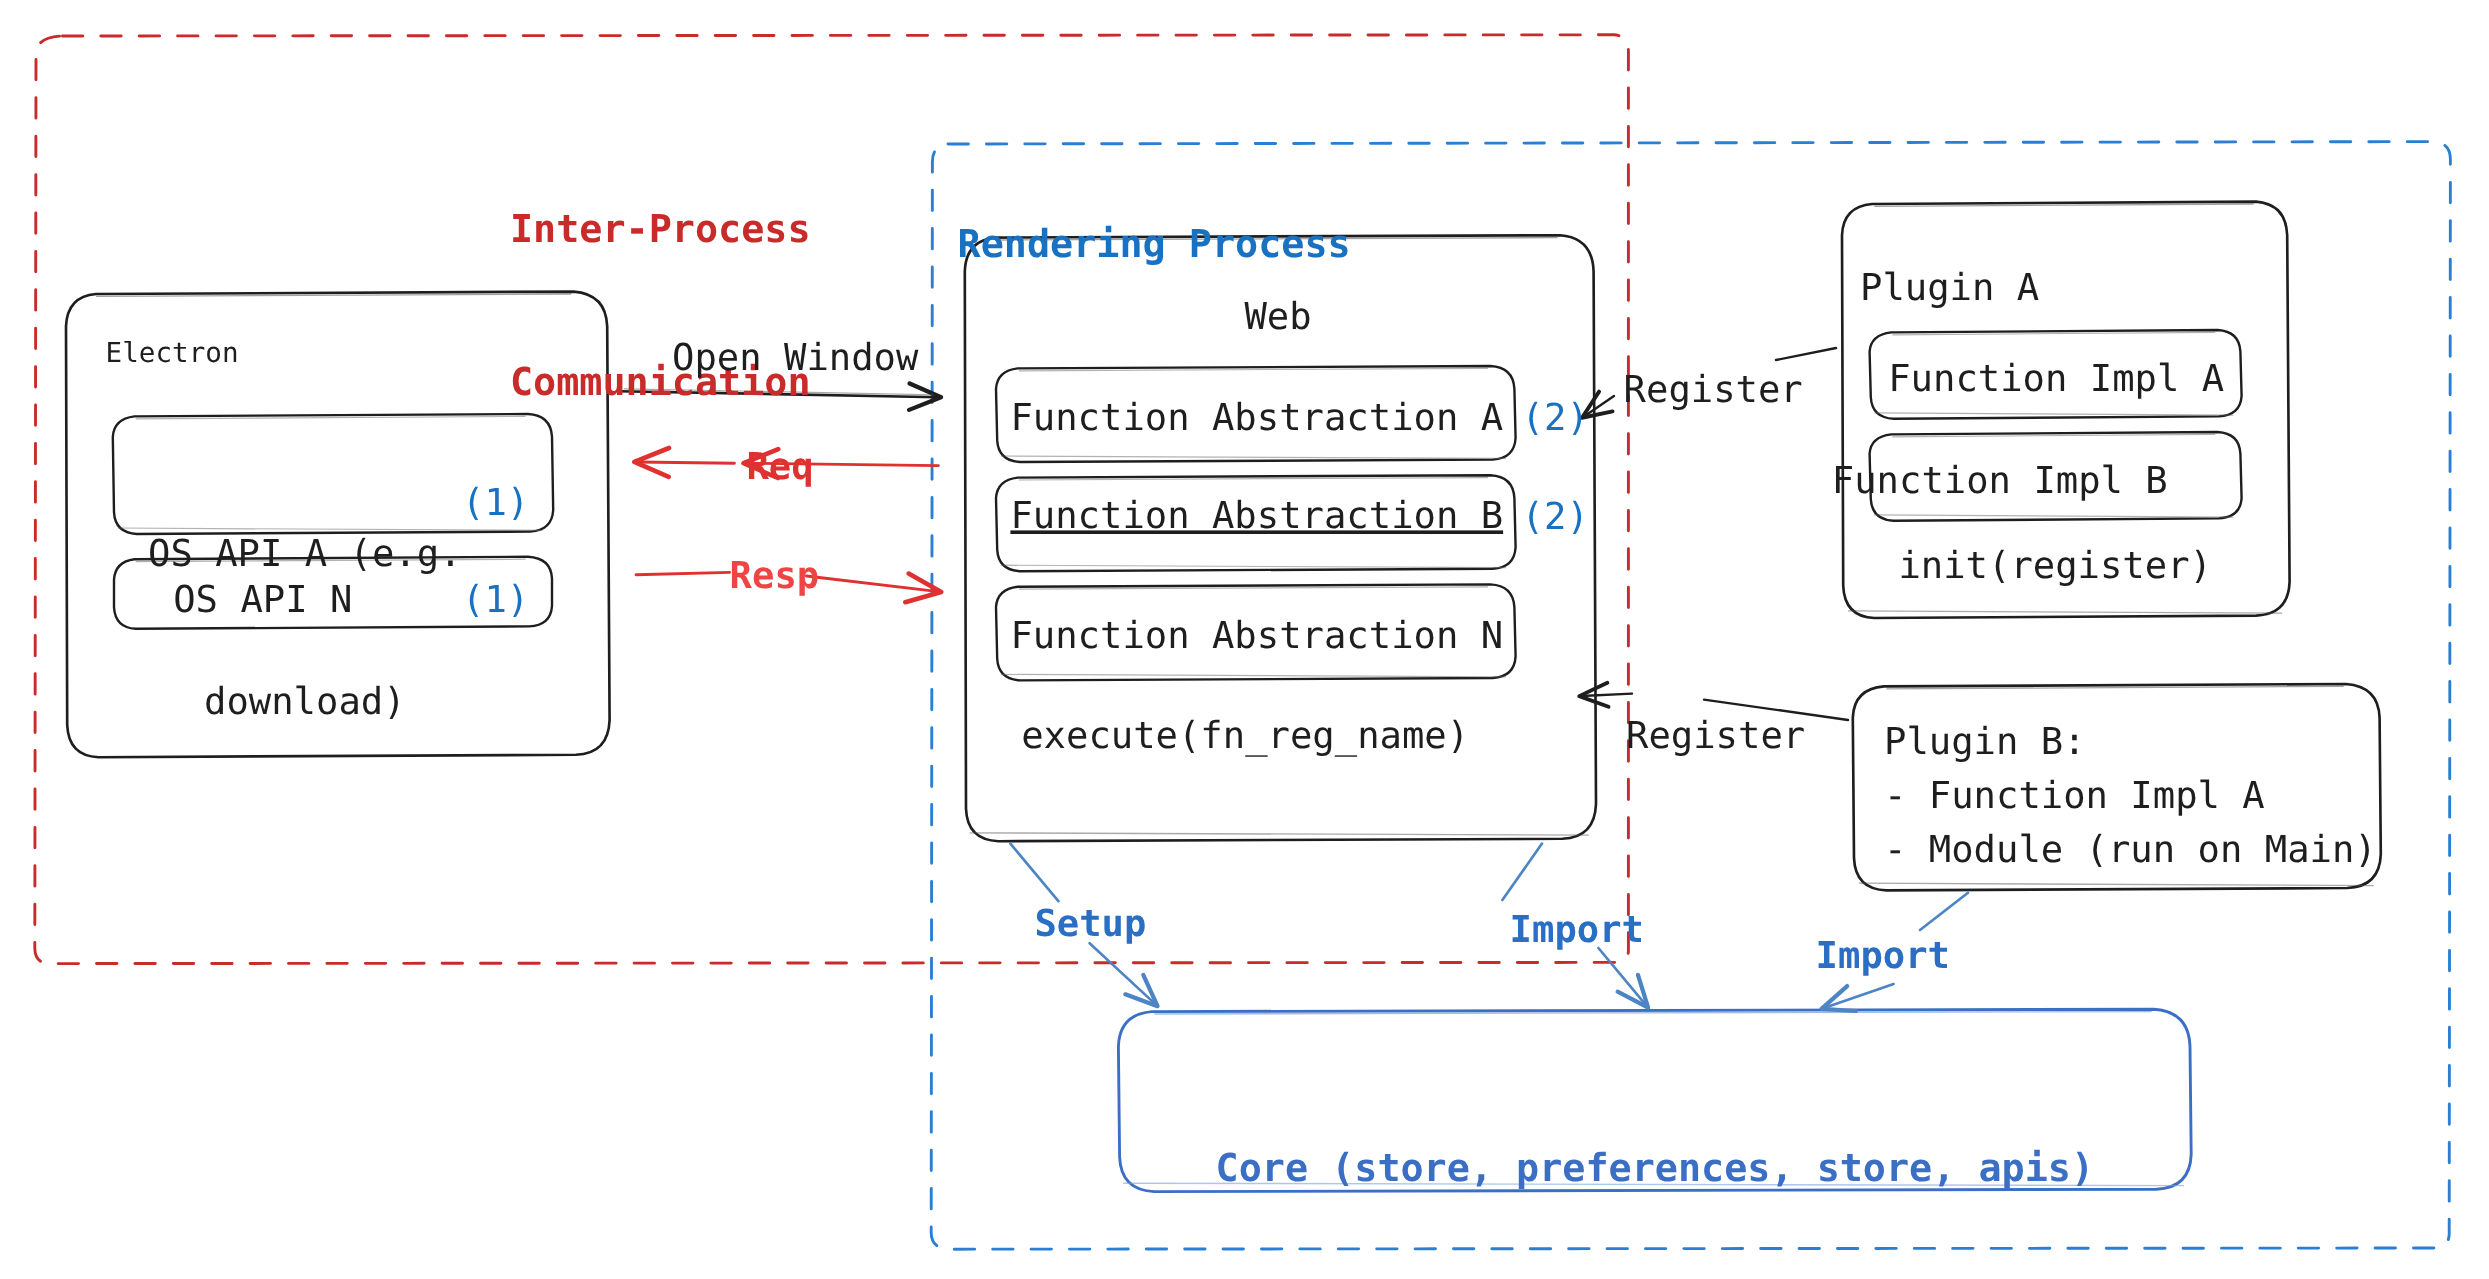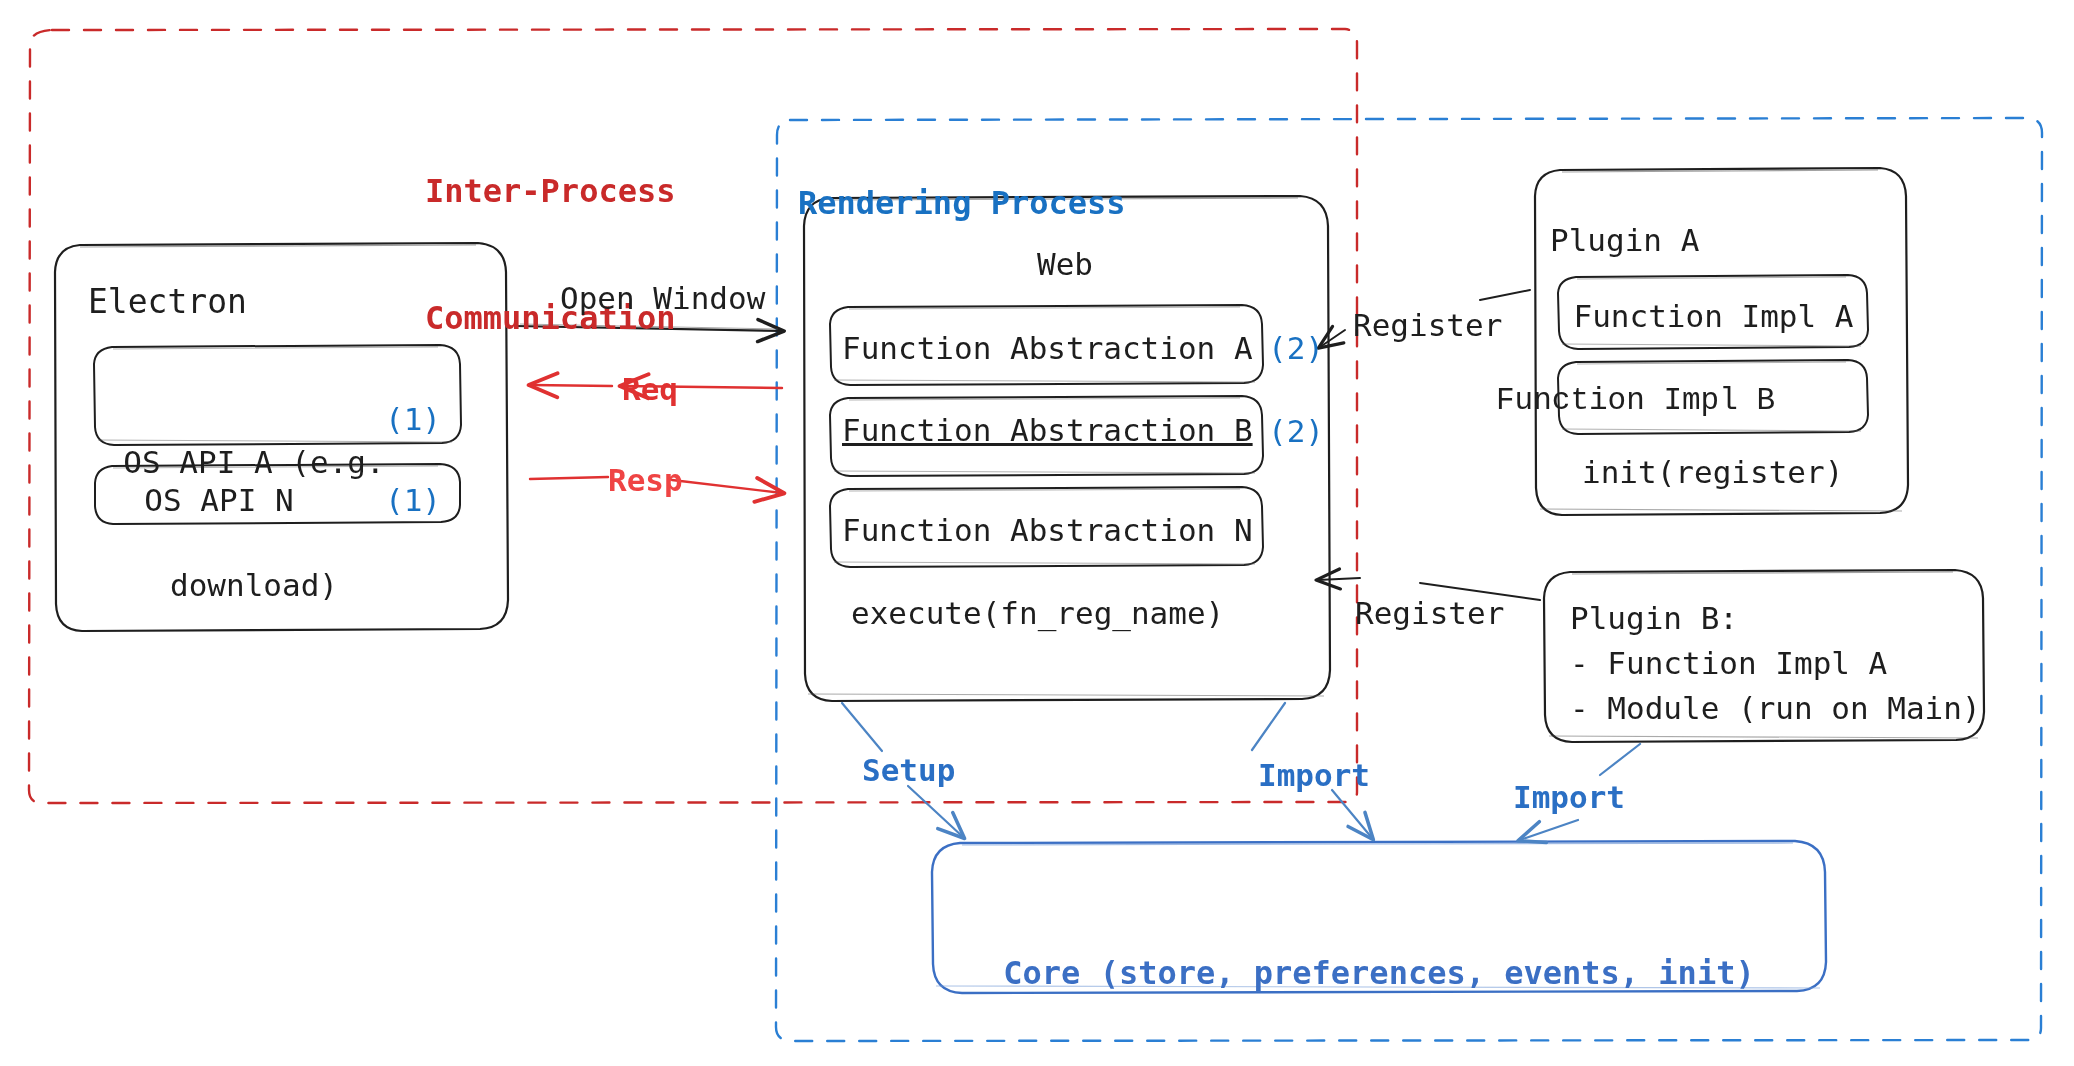--- a/index.html
+++ b/index.html
@@ -31,21 +31,21 @@
     white-space: pre;
     line-height: 1.32;
     color: #1e1e1e;
   }
   .t-dark   { color: #1e1e1e; }
   .t-red    { color: #c92a2a; }
   .t-blue   { color: #1971c2; }
   .t-accent { color: #1971c2; }
   .s31 { font-size: 31px; }
   .s32 { font-size: 32px; }
-  .s33 { font-size: 33px; }
+  .s33 { font-size: 23px; }
   .bold { font-weight: 700; }
   .ctr { text-align: center; }
 </style>
 </head>
 <body>
 
 <div id="diagram">
 
   <svg class="layer" viewBox="0 0 2074 1066">
     <defs>
@@ -211,29 +211,29 @@
 
   <div class="lbl s31 t-dark ctr" style="left:842px; top:410px; width:410px;text-decoration:underline;">Function Abstraction B</div>
   <div class="lbl s31 t-accent" style="left:1268px; top:411px;">(2)</div>
 
   <div class="lbl s31 t-dark ctr" style="left:842px; top:510px; width:410px;">Function Abstraction N</div>
 
   <div class="lbl s31 t-dark" style="left:851px; top:593px;">execute(fn_reg_name)</div>
 
   <div class="lbl s31 t-dark" style="left:1514px; top:220px;margin-left:36px;">Plugin A</div>
   <div class="lbl s31 t-dark ctr" style="left:1566px; top:296px; width:295px;">Function Impl A</div>
-  <div class="lbl s31 t-dark ctr" style="left:1488px; top:381px; width:295px;font-family:Liberation Mono, monospace;">Function Impl B</div>
+  <div class="lbl s31 t-dark ctr" style="left:1519px; top:381px; width:295px;">Function Impl B</div>
   <div class="lbl s31 t-dark" style="left:1582px; top:452px;">init(register)</div>
 
   <div class="lbl s31 t-dark" style="left:1570px; top:598px;">Plugin B:</div>
   <div class="lbl s31 t-dark" style="left:1570px; top:643px;">- Function Impl A</div>
   <div class="lbl s31 t-dark" style="left:1570px; top:688px;">- Module (run on Main)</div>
 
   <div class="lbl s32 bold ctr" style="left:936px; top:860px; width:886px; color:#3b6fc4; line-height:1.42;">
-    <div>Core (store, preferences, events, init)</div>
+    <div>Core (store, preferences, store, apis)</div>
     
     
   </div>
 
   <div class="lbl s31 t-dark" style="left:560px; top:278px;">Open Window</div>
   <div class="lbl s31 bold" style="left:622px; top:369px; color:#e03131;">Req</div>
   <div class="lbl s31 bold" style="left:608px; top:460px; color:#ef4444;">Resp</div>
   <div class="lbl s31 t-dark" style="left:1353px; top:305px;">Register</div>
   <div class="lbl s31 t-dark" style="left:1355px; top:593px;">Register</div>
   <div class="lbl s31 bold" style="left:862px; top:750px; color:#2a6fc4;">Setup</div>

